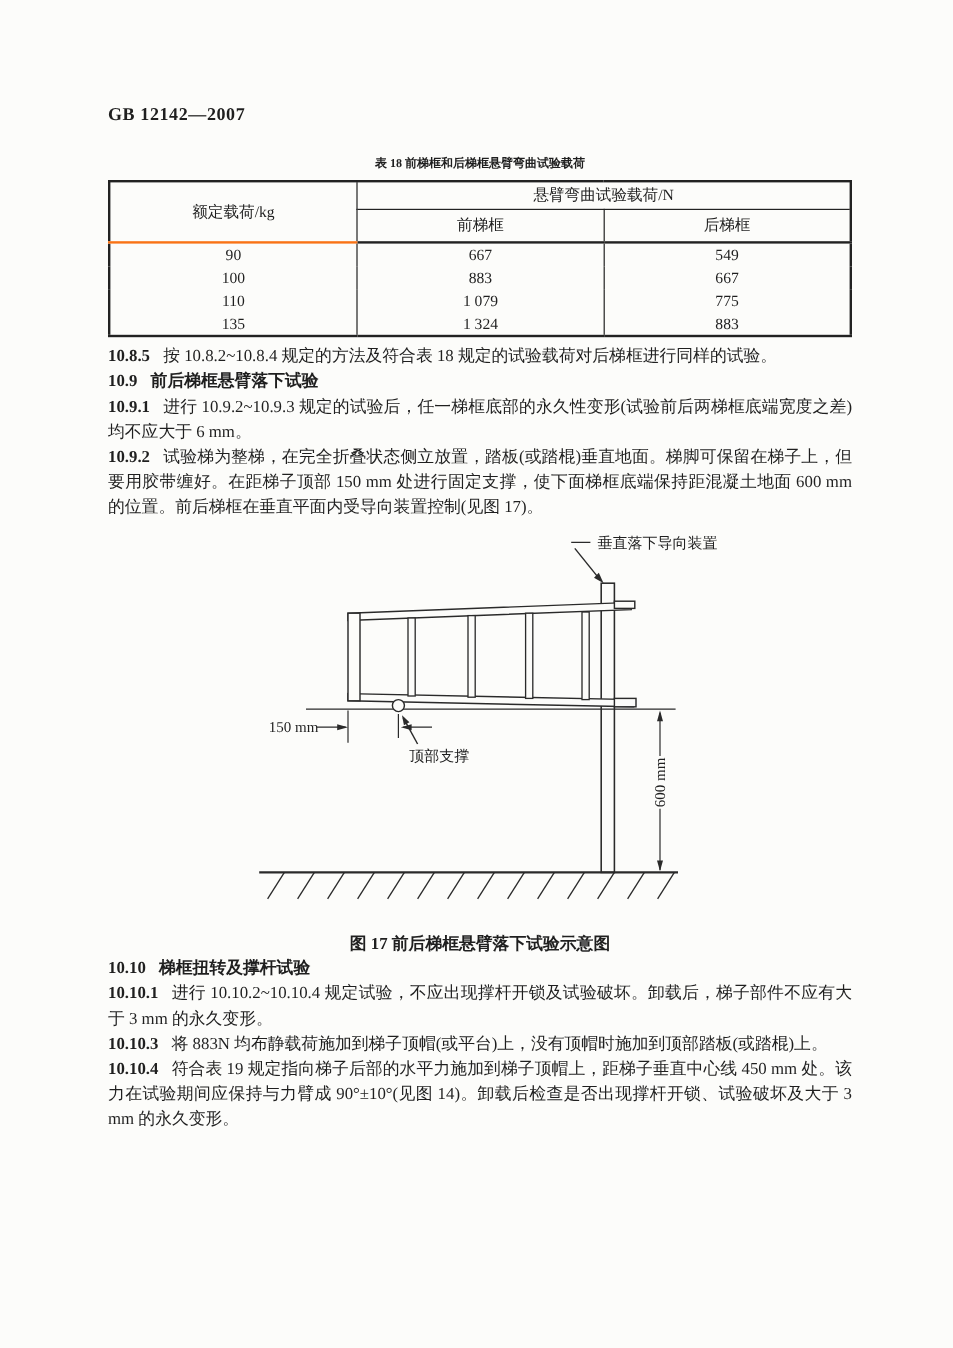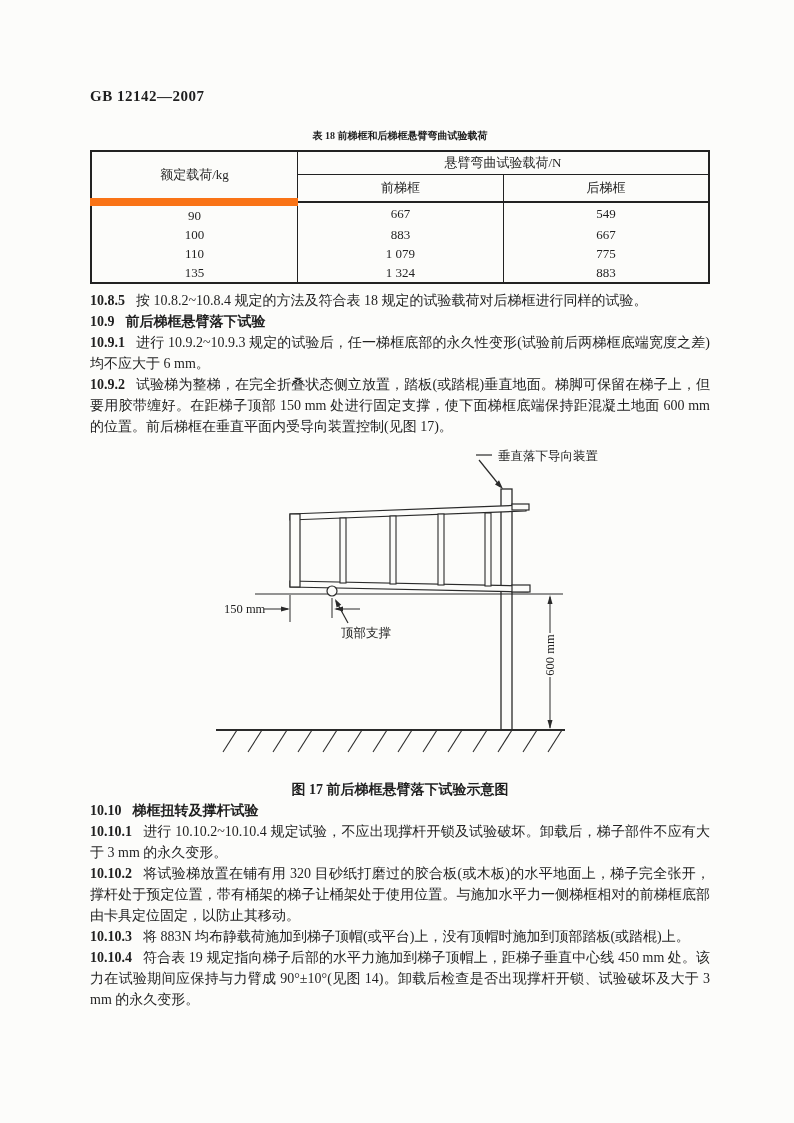--- a/index.html
+++ b/index.html
@@ -20,21 +20,21 @@
   table.t18 {
     margin-top:7px; width:620px;
     border-collapse:collapse;
     border:2px solid #222;
     font-size:13px;
     table-layout:fixed;
   }
   table.t18 td { text-align:center; padding:0; border:1px solid #222; }
   table.t18 tr.hdr1 td { height:22px; }
   table.t18 tr.hdr2 td { height:26px; border-bottom:2px solid #222; }
-  table.t18 td.rated { width:205px; border-bottom:8px solid #f97316; }
+  table.t18 td.rated { width:205px; border-bottom:2px solid #f97316; }
   table.t18 tr.data td { height:19px; border-top:none; border-bottom:none; }
   table.t18 tr.data.first td { border-top:2px solid #222; }
   table.t18 tr.data.last td { border-bottom:2px solid #222; }
 
   p.clause { margin:0; font-size:14px; line-height:21px; text-align:justify; }
   p.clause .num { font-weight:bold; margin-right:11px; white-space:nowrap; }
   p.clause.head { font-weight:bold; }
   p.first-after-table { margin-top:6px; }
   p.head-1010 { margin-top:1px; }
 
@@ -163,21 +163,20 @@
         </g>
       </svg>
     </div>
 
     <p class="fig-caption">图 17  前后梯框悬臂落下试验示意图</p>
 
     <p class="clause head head-1010"><span class="num">10.10</span><span>梯框扭转及撑杆试验</span></p>
 
     <p class="clause"><span class="num">10.10.1</span><span>进行 10.10.2~10.10.4 规定试验，不应出现撑杆开锁及试验破坏。卸载后，梯子部件不应有大于 3 mm 的永久变形。</span></p>
 
-    <p class="clause"><span class="num">10.10.2</span><span>将试验梯放置在铺有用 320 目砂纸打磨过的胶合板(或木板)的水平地面上，梯子完全张开，撑杆处于预定位置，带有桶架的梯子让桶架处于使用位置。与施加水平力一侧梯框相对的前梯框底部由卡具定位固定，以防止其移动。</span></p>
 
     <p class="clause"><span class="num">10.10.3</span><span>将 883N 均布静载荷施加到梯子顶帽(或平台)上，没有顶帽时施加到顶部踏板(或踏棍)上。</span></p>
 
     <p class="clause"><span class="num">10.10.4</span><span>符合表 19 规定指向梯子后部的水平力施加到梯子顶帽上，距梯子垂直中心线 450 mm 处。该力在试验期间应保持与力臂成 90°±10°(见图 14)。卸载后检查是否出现撑杆开锁、试验破坏及大于 3 mm 的永久变形。</span></p>
 
 
   </div>
 </div>
 
 </body></html>

